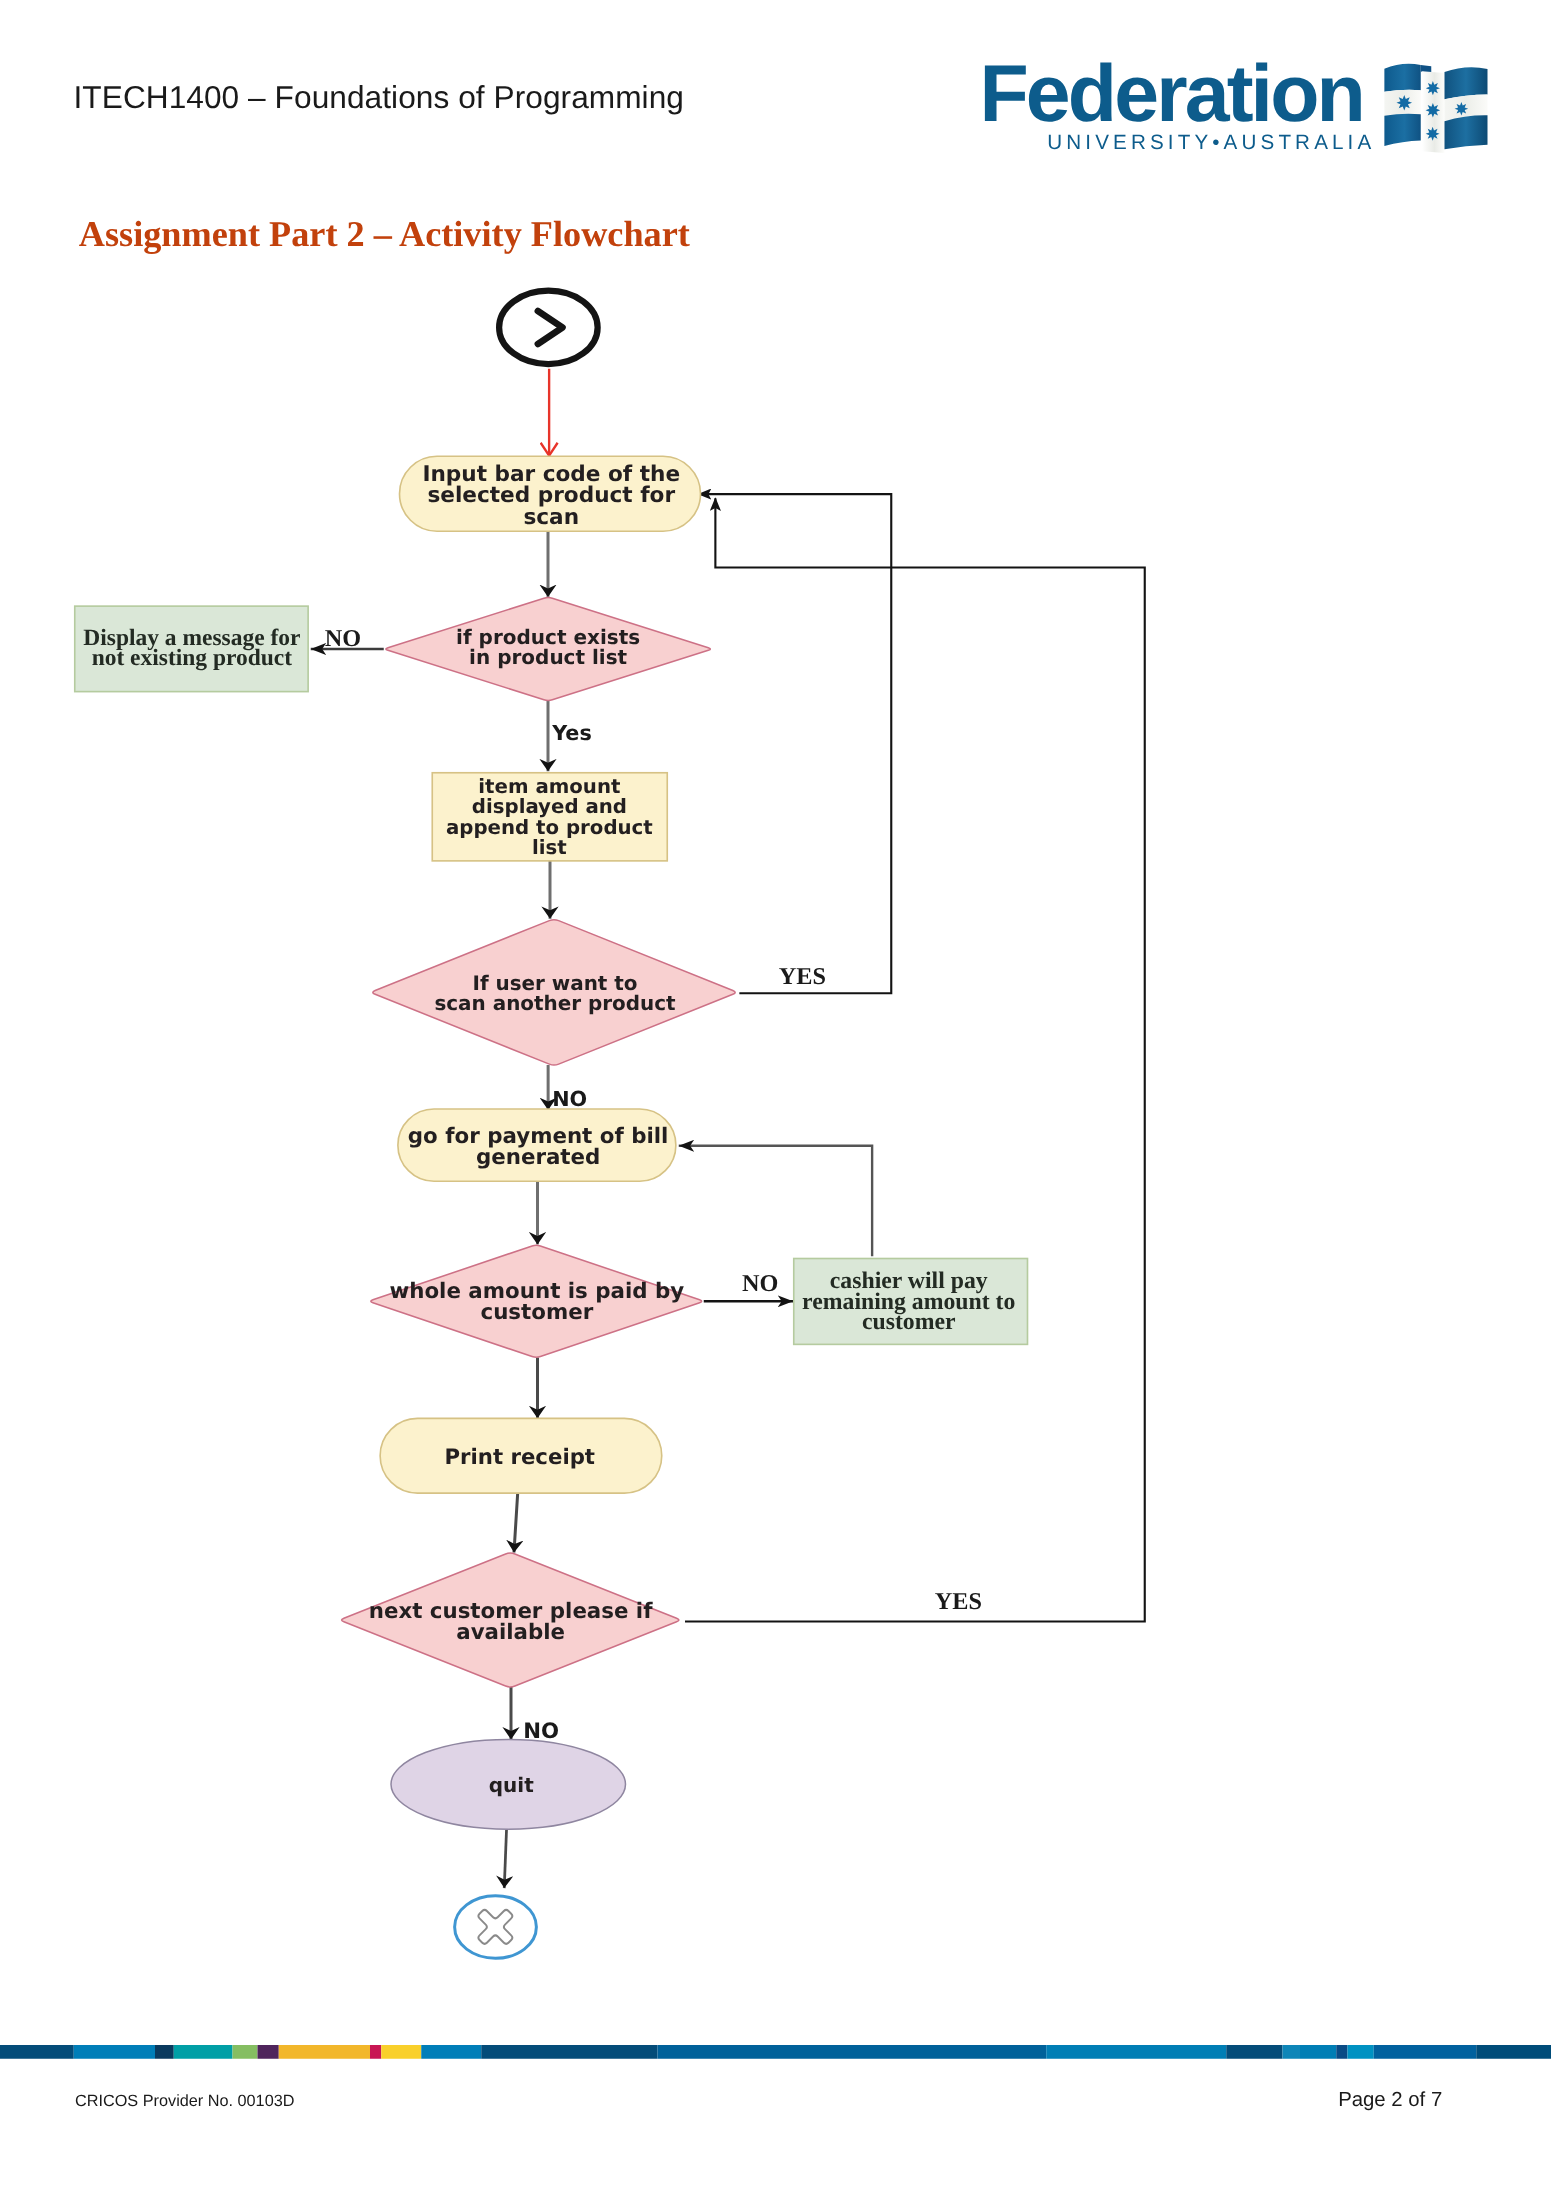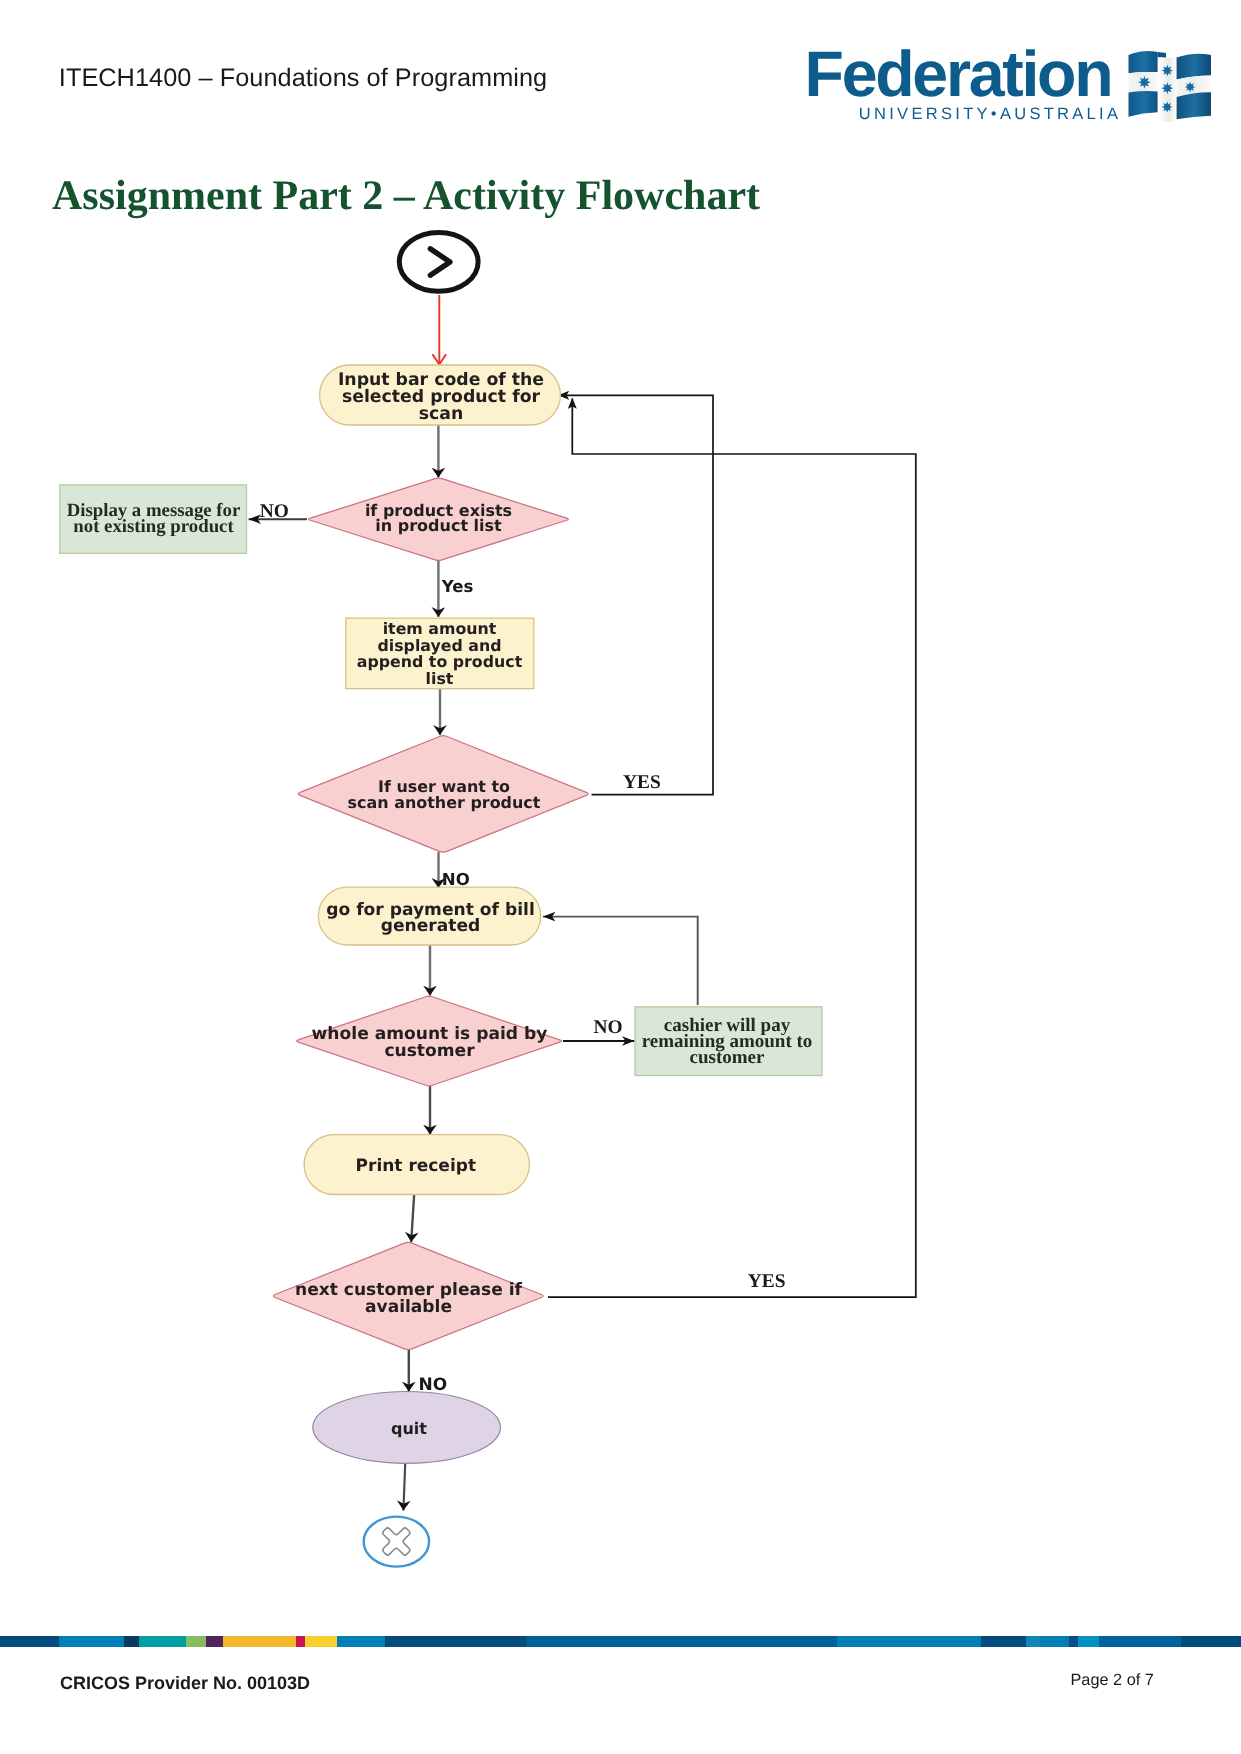--- a/index.html
+++ b/index.html
@@ -7,29 +7,29 @@
   body{width:1241px;height:1754px;background:#ffffff;overflow:hidden;
        -webkit-font-smoothing:antialiased;text-rendering:geometricPrecision;
        font-family:"Liberation Sans",sans-serif;position:relative;}
   .page{position:absolute;inset:0;}
 
   
   .hdr-title{position:absolute;left:58.8px;top:64px;font-size:25.3px;color:#1a1a1a;
              letter-spacing:0.05px;white-space:nowrap;}
   .hdr-sub{position:absolute;left:59px;top:118.5px;font-size:21.05px;color:#1a1a1a;
            white-space:nowrap;}
-  .doc-title{position:absolute;left:52px;top:172.2px;font-family:"Liberation Serif",serif;
-             font-weight:bold;font-size:42px;color:#14532d;white-space:nowrap;}
-
-  .logo{position:absolute;left:800px;top:42px;width:420px;height:100px;}
+  .doc-title{position:absolute;left:63px;top:172.2px;font-family:"Liberation Serif",serif;
+             font-weight:bold;font-size:29px;color:#c2410c;white-space:nowrap;}
+
+  .logo{position:absolute;left:779px;top:42px;width:420px;height:100px;}
 
   
   .foot-bar{position:absolute;left:0;top:1636px;width:1241px;height:11px;}
   .foot-bar i{display:block;height:100%;float:left;}
-  .foot-cricos{position:absolute;left:60px;top:1672.5px;font-size:18px;color:#1a1a1a;font-weight:bold;}
+  .foot-cricos{position:absolute;left:60px;top:1672.5px;font-size:13px;color:#1a1a1a;}
   .foot-page{position:absolute;left:1070.5px;top:1671px;font-size:16.3px;color:#1a1a1a;}
 
   
   .chart{position:absolute;left:0;top:0;width:1134px;height:1754px;}
 </style>
 </head>
 <body>
 
 <div class="page">
   <div class="hdr-title">ITECH1400 – Foundations of Programming</div>

